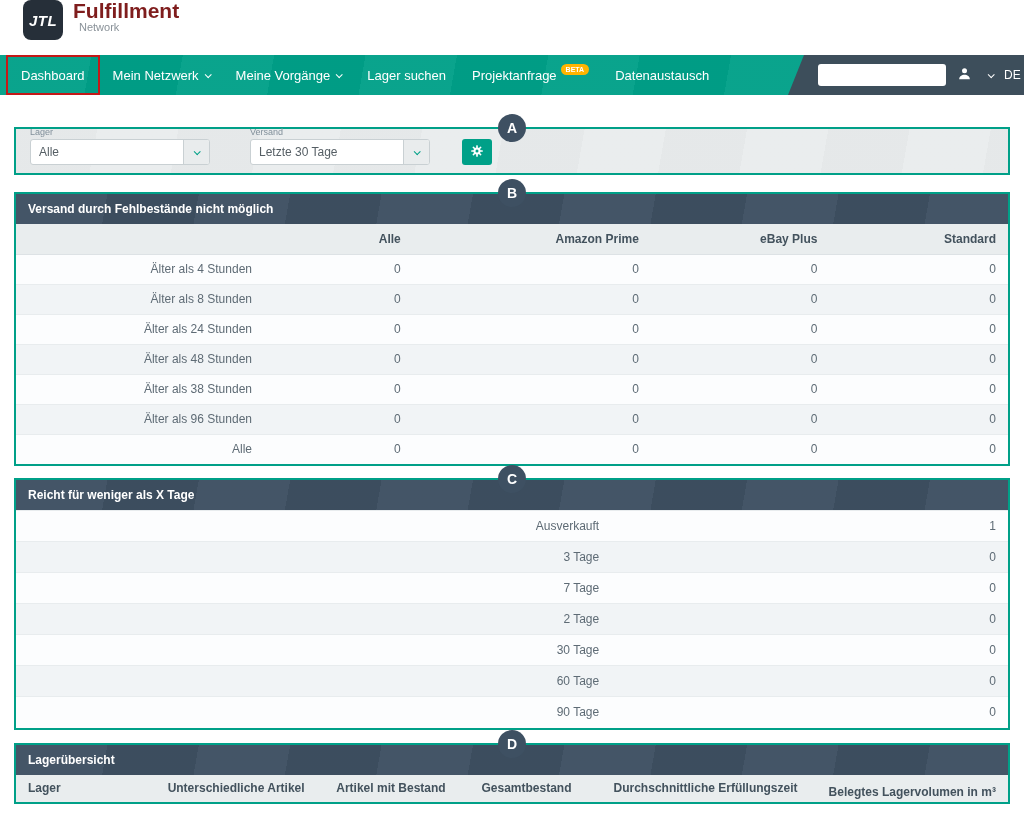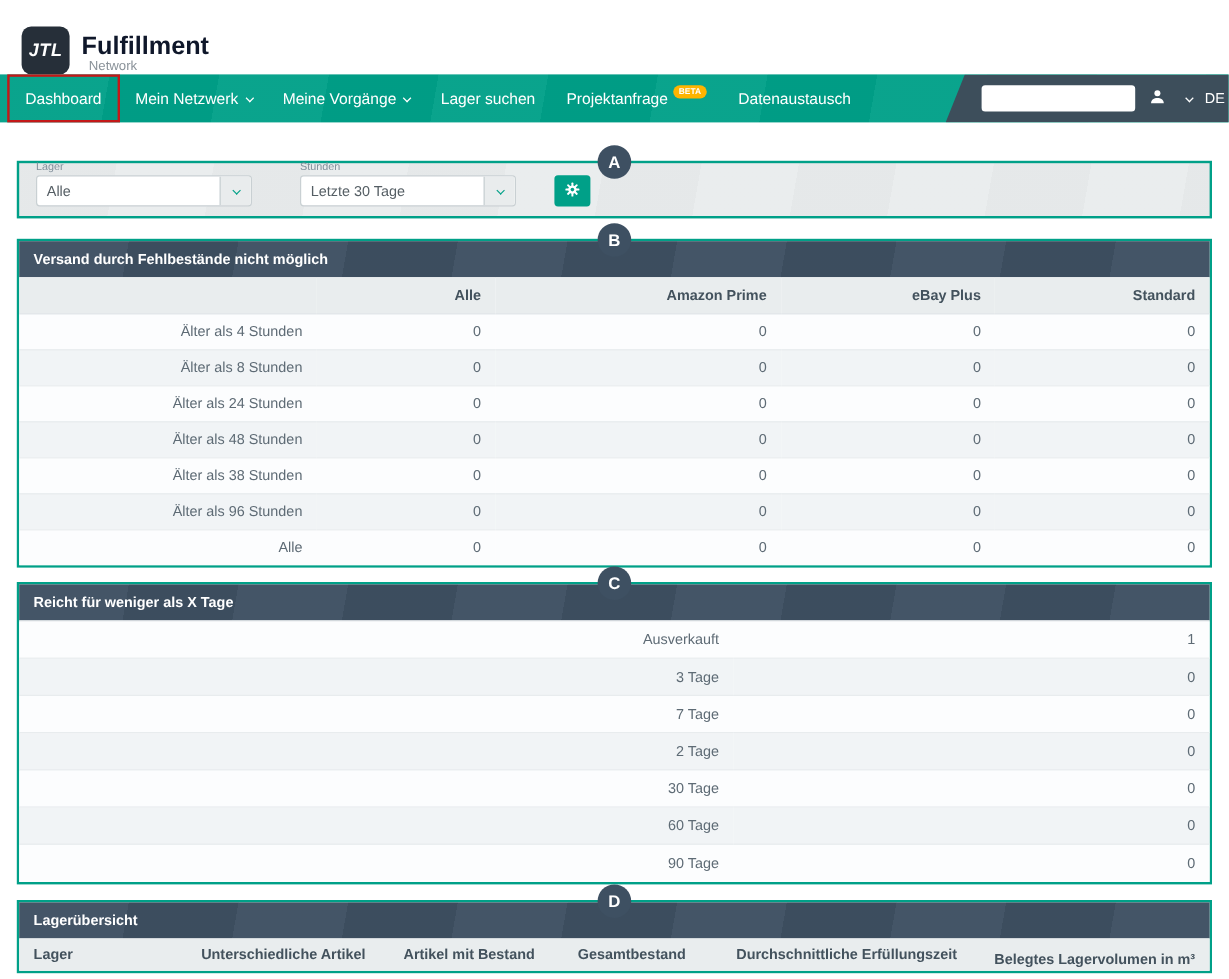--- a/index.html
+++ b/index.html
@@ -1,25 +1,25 @@
 <!DOCTYPE html>
 <html><head>
 <meta charset="utf-8">
 <style>
   * { box-sizing: border-box; margin: 0; padding: 0; }
   html, body { width: 1024px; height: 816px; background: #ffffff; overflow: hidden;
     font-family: "Liberation Sans", sans-serif; }
 
   
-  .header { height: 62px; display: flex; align-items: flex-end; padding-left: 18px; background: #fff; }
+  .header { height: 55px; display: flex; align-items: flex-start; padding-left: 23px; background: #fff; }
   .logo { width: 40px; height: 40px; background: #262f39; border-radius: 8px;
     color: #fff; font-weight: bold; font-style: italic; font-size: 15px;
     display: flex; align-items: center; justify-content: center; letter-spacing: .5px; }
   .brand { margin-left: 10px; line-height: 1.05; }
-  .brand-title { color: #0f172a; font-size: 21px; font-weight: bold; }
+  .brand-title { color: #7f1d1d; font-size: 21px; font-weight: bold; }
   .brand-sub { color: #8a9299; font-size: 11px; margin-left: 6px; }
 
   
   .nav { position: relative; height: 40px; background: #00a088;
     background-image: repeating-linear-gradient(100deg, rgba(255,255,255,.04) 0 90px, rgba(0,0,0,.025) 90px 180px);
     display: flex; align-items: stretch; padding-left: 6px; }
   .nav-item { display: flex; align-items: center; gap: 6px; padding: 0 13px;
     color: #fff; font-size: 13px; cursor: pointer; white-space: nowrap; }
   .nav-item--highlight { border: 2px solid #c41818; }
   .chev { width: 6px; height: 6px; border-right: 2px solid currentColor; border-bottom: 2px solid currentColor;
@@ -143,21 +143,21 @@
     <div class="filter-label">Lager</div>
     <div class="select">
       <span class="select-value">Alle</span>
       <span class="select-btn">
         <span class="chev chev--sm"></span>
       </span>
     </div>
   </div>
 
   <div class="filter-group">
-    <div class="filter-label">Stunden</div>
+    <div class="filter-label">Versand</div>
     <div class="select">
       <span class="select-value">Letzte 30 Tage</span>
       <span class="select-btn">
         <span class="chev chev--sm"></span>
       </span>
     </div>
   </div>
 
   <button class="gear-btn">
     <span>

